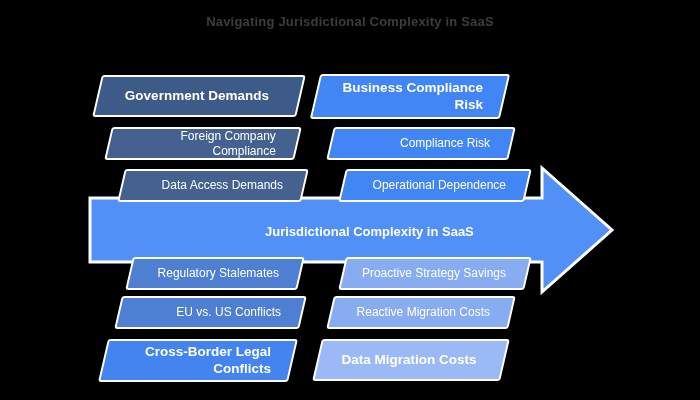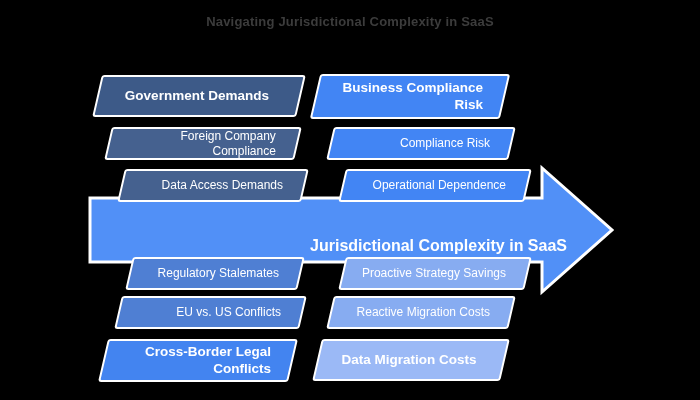--- a/index.html
+++ b/index.html
@@ -8,22 +8,22 @@
     font-family:"Liberation Sans","DejaVu Sans",sans-serif;
     -webkit-font-smoothing:antialiased;
   }
   .canvas{position:relative;width:700px;height:400px;background:#000;}
   .title{
     position:absolute;left:0;right:0;top:14px;text-align:center;
     font-size:13px;font-weight:bold;color:#3c3c3c;letter-spacing:.2px;
   }
   .arrow-svg{position:absolute;left:0;top:0;width:700px;height:400px;}
   .arrow-label{
-    position:absolute;left:265px;top:234px;width:302px;
-    text-align:right;font-size:16px;font-weight:bold;color:#fff;
+    position:absolute;left:265px;top:220px;width:302px;
+    text-align:left;font-size:13px;font-weight:bold;color:#fff;
     line-height:24px;white-space:nowrap;
   }
   .shape{
     position:absolute;border:2.5px solid #fff;border-radius:3px;
     transform:skewX(-13deg);box-sizing:border-box;
     display:flex;align-items:center;justify-content:flex-end;
   }
   .shape .lbl{
     transform:skewX(13deg);
     width:100%;box-sizing:border-box;

